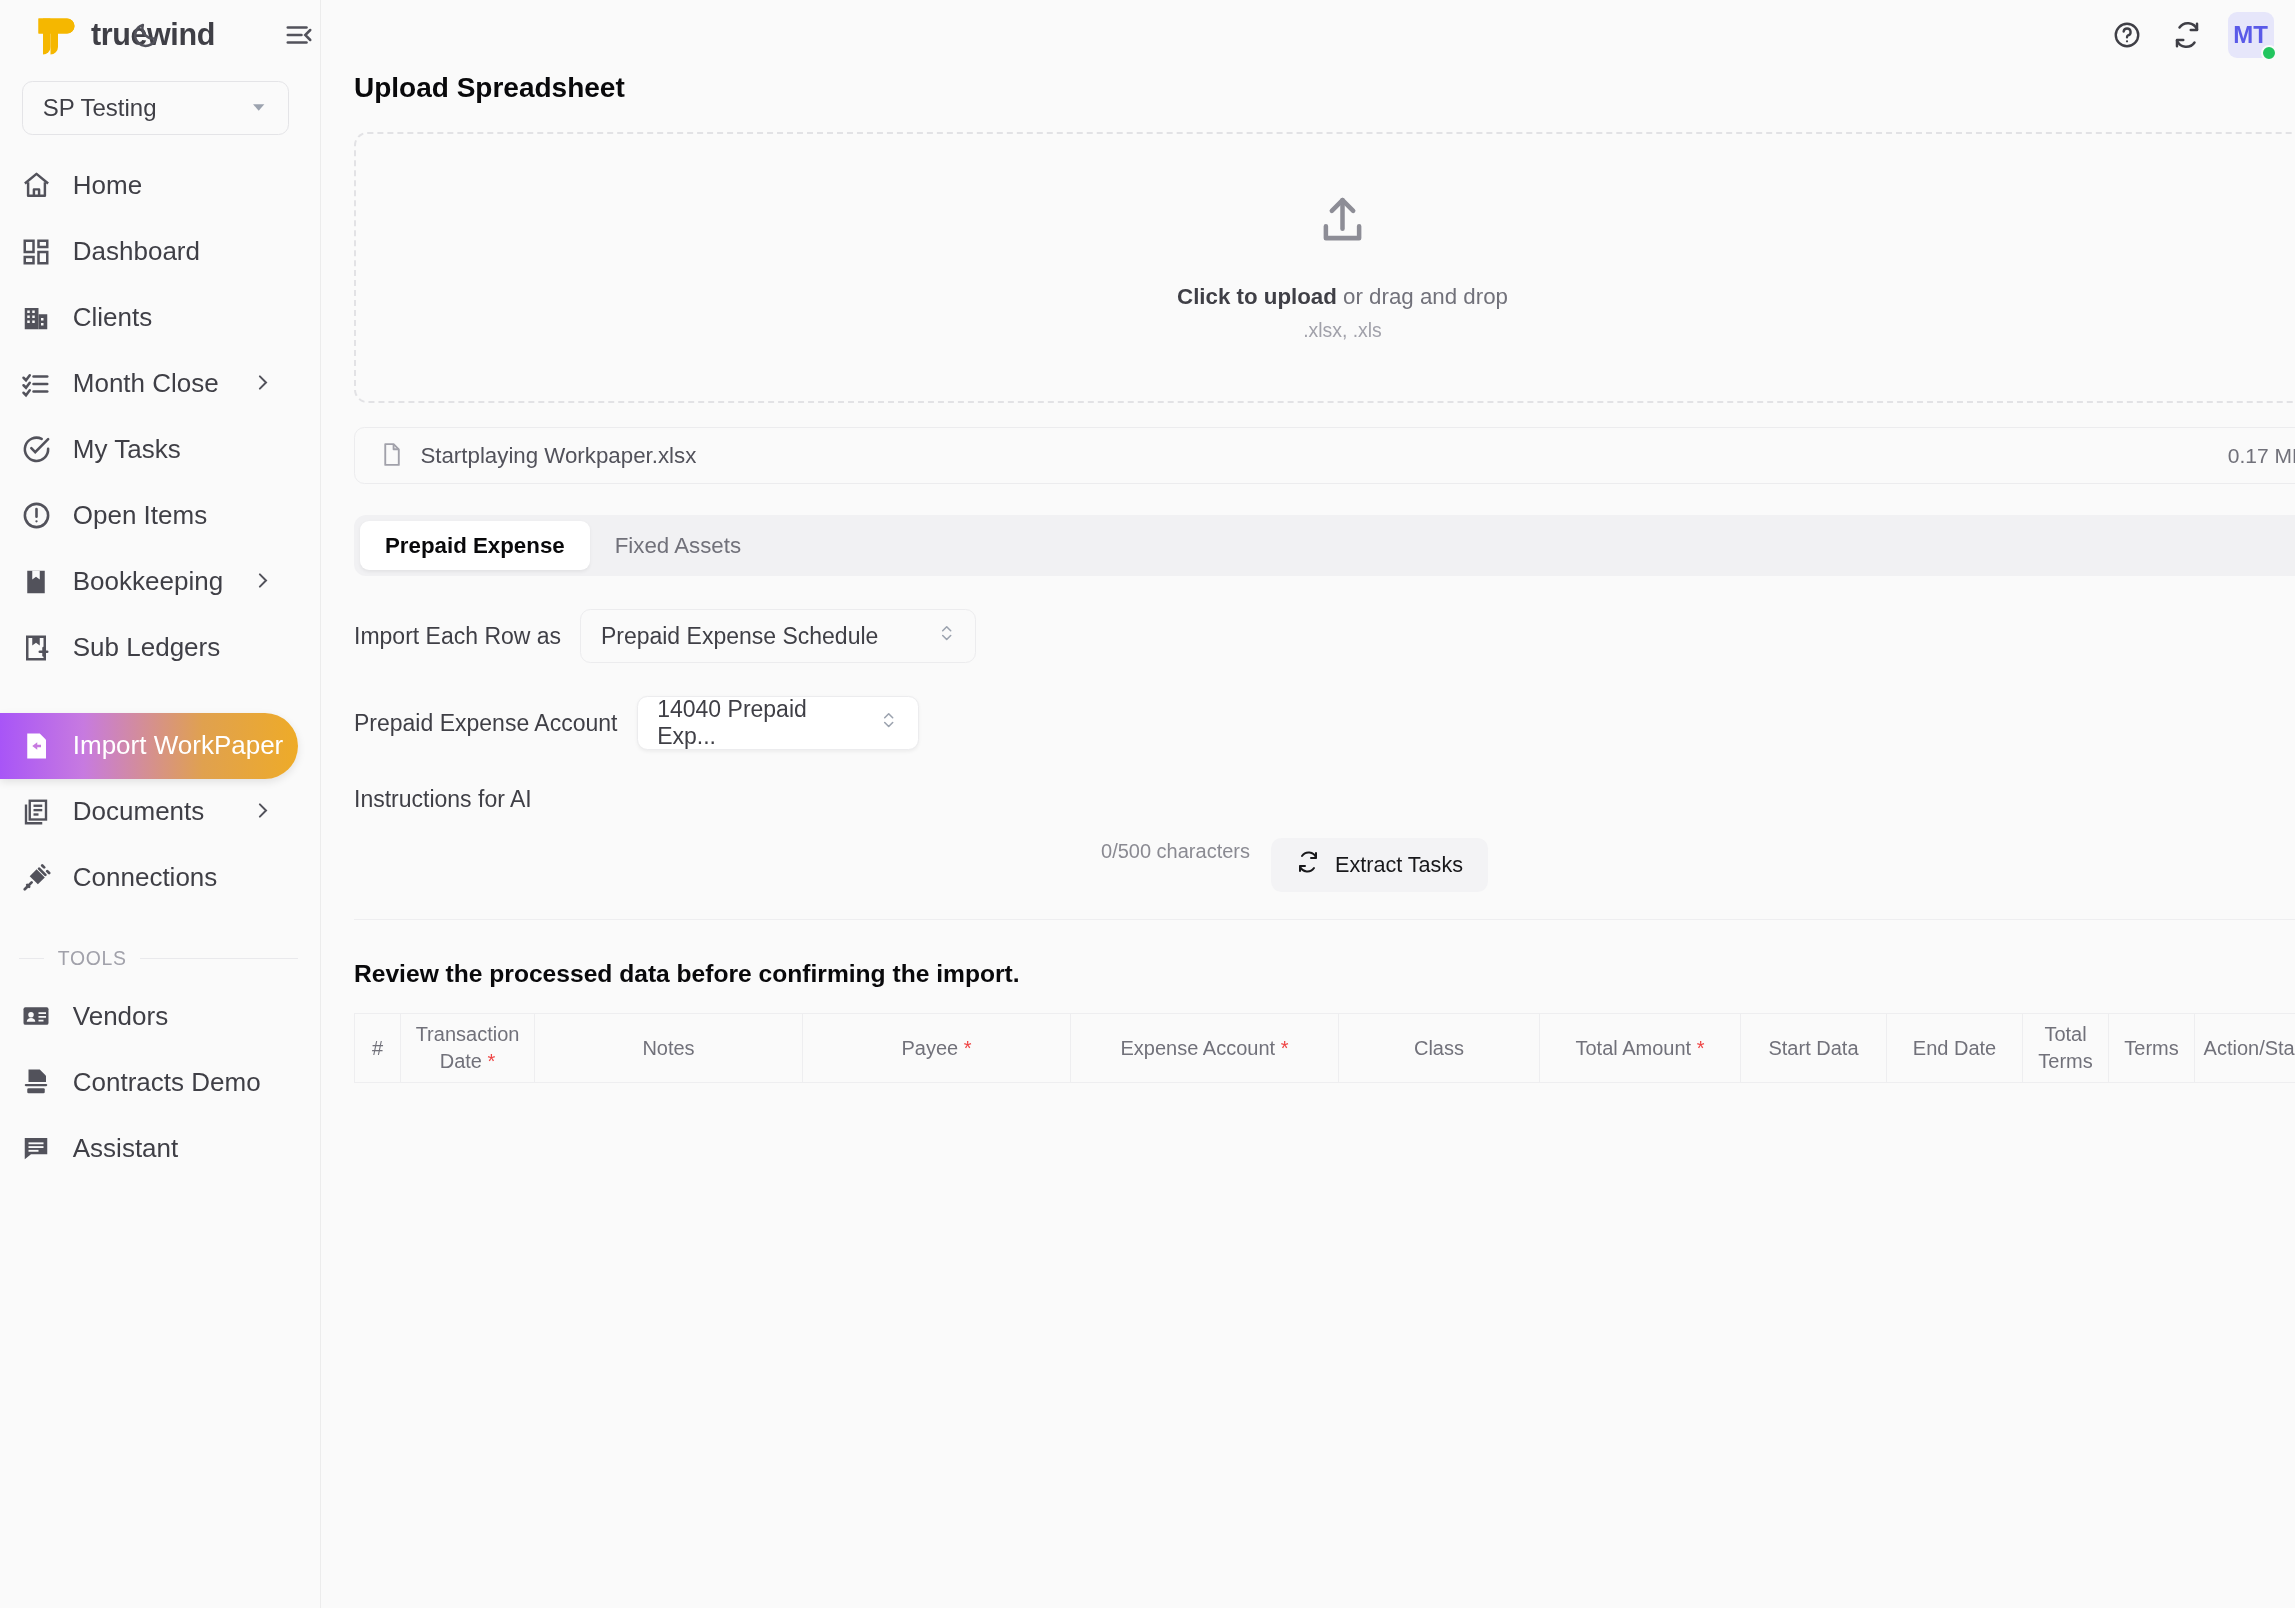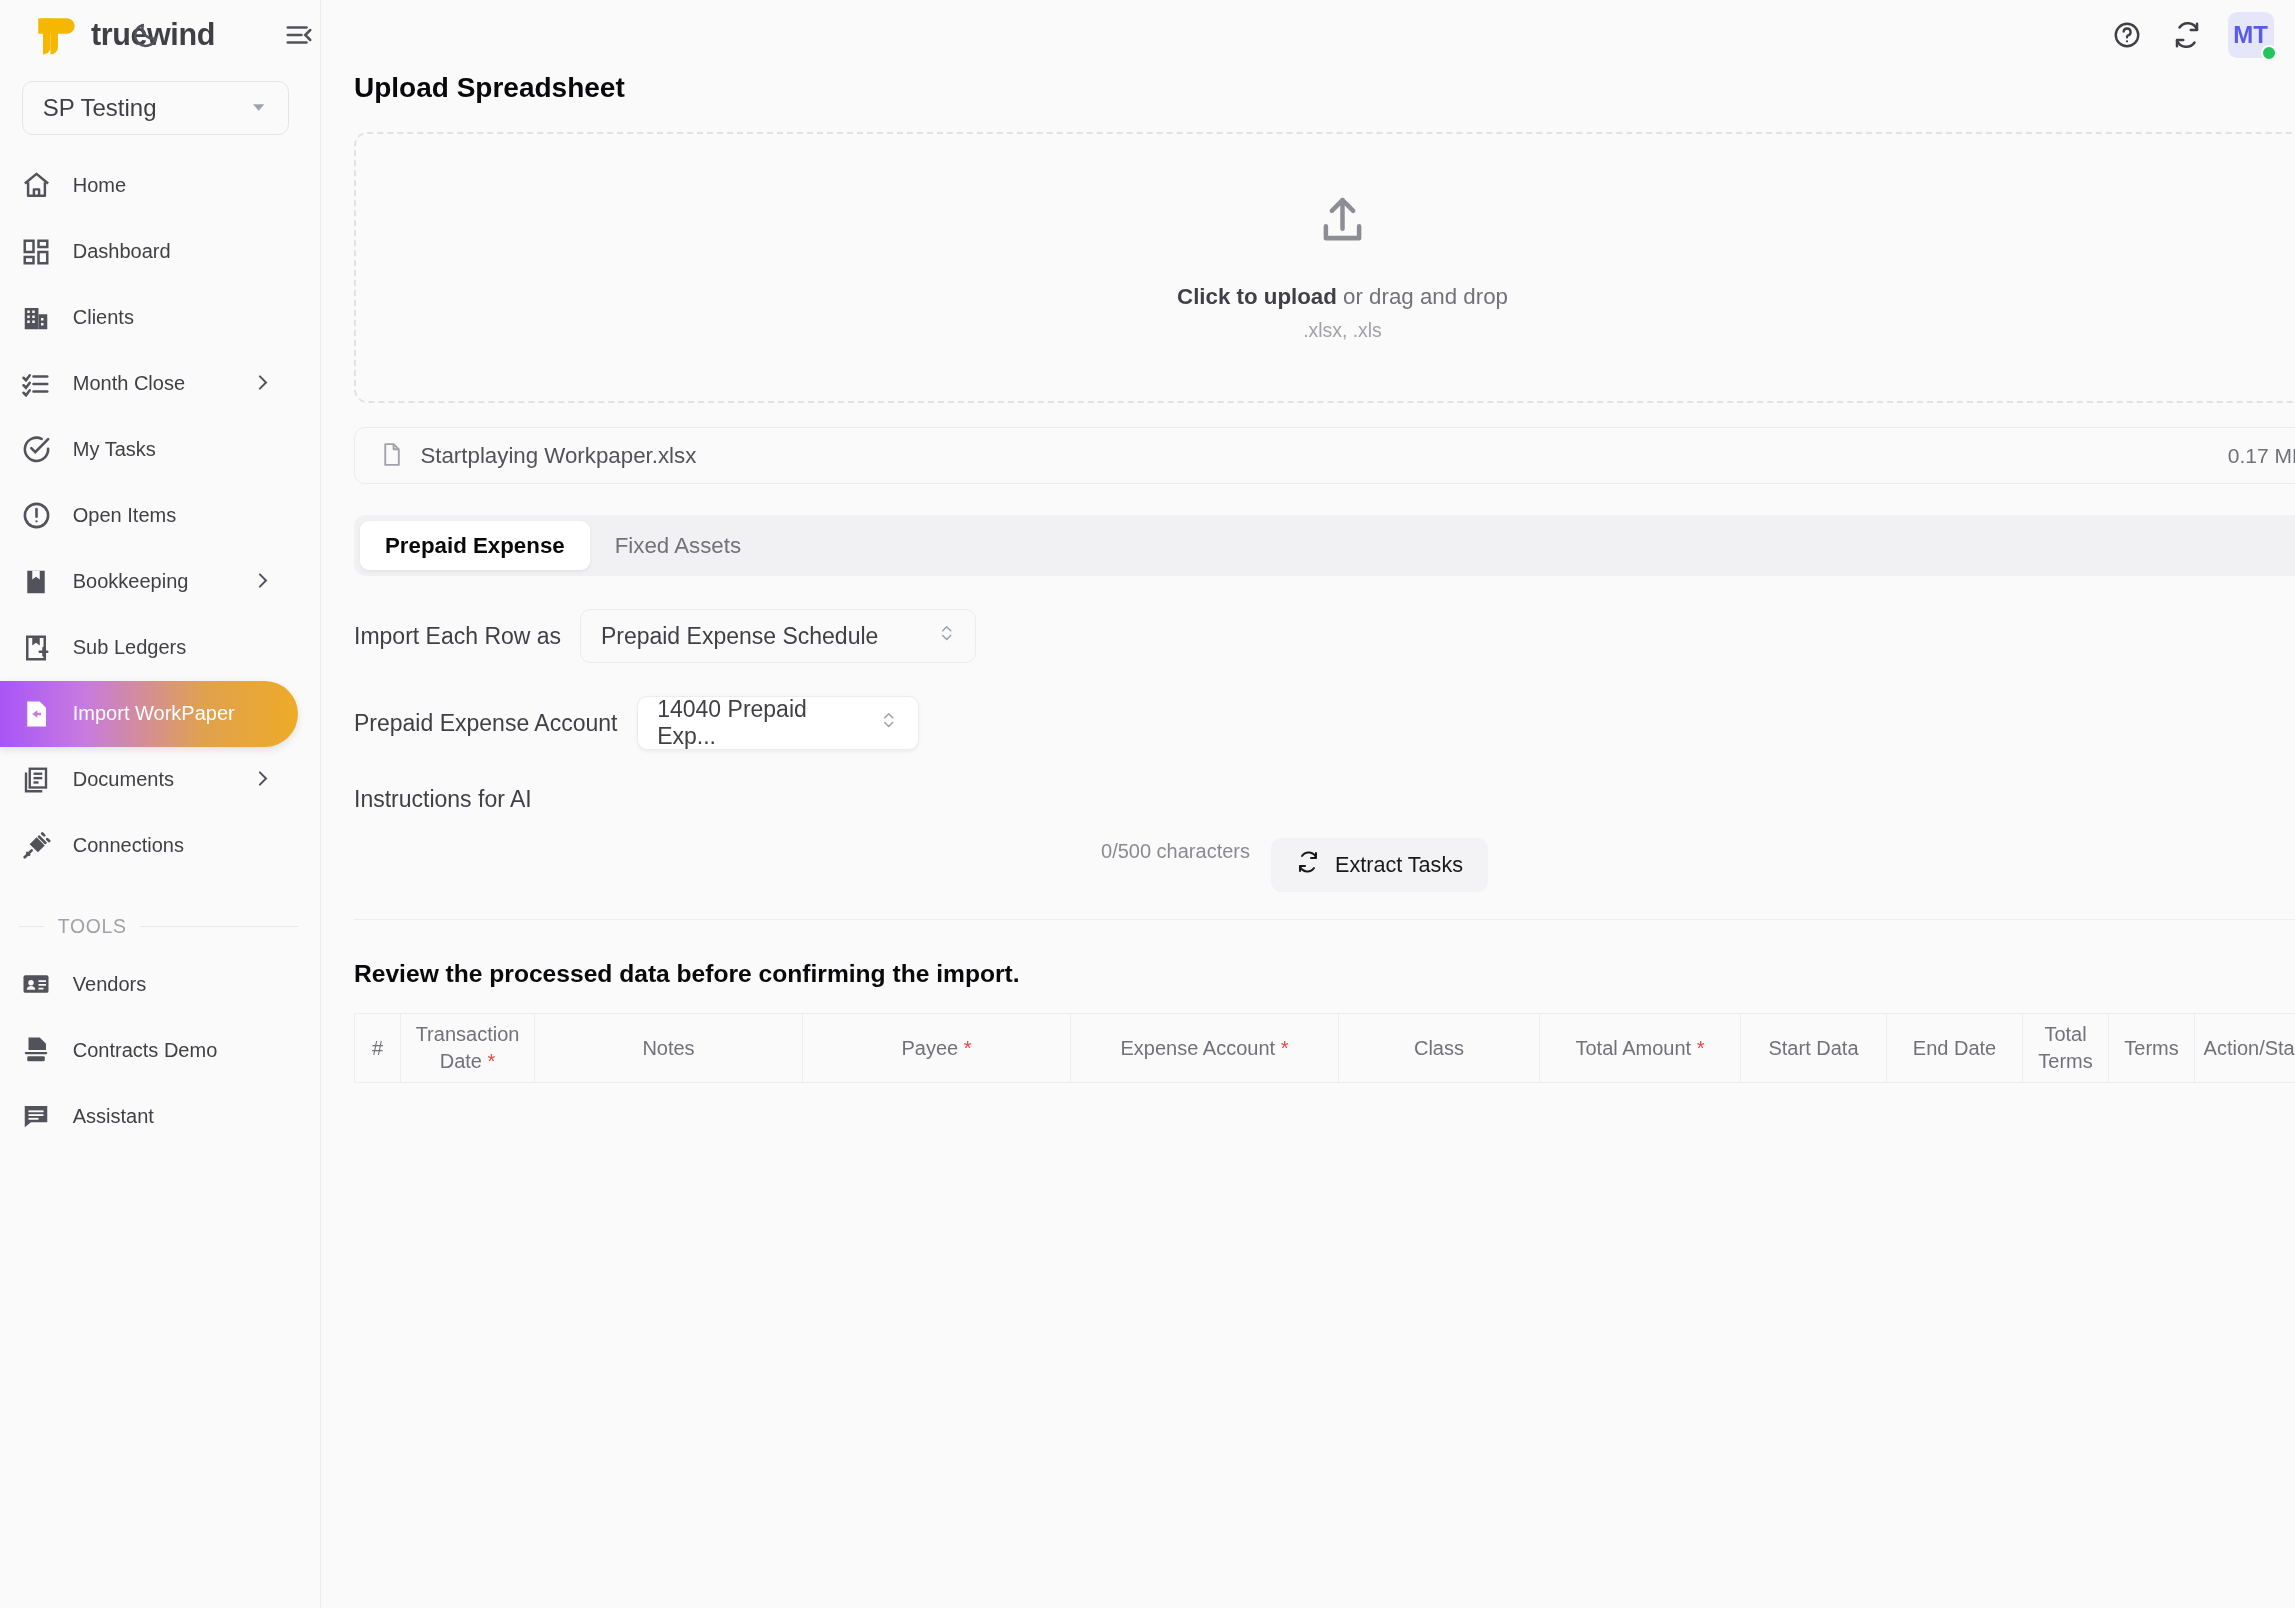--- a/index.html
+++ b/index.html
@@ -50,25 +50,26 @@
   .nav-item {
     display: flex; align-items: center;
     height: 66px;
     padding-left: 19.4px; padding-right: 25px;
     gap: 19.4px;
     cursor: pointer;
     border-radius: 0 33px 33px 0;
     margin-right: 22.3px;
   }
   .nav-item .ico { width: 34px; height: 34px; flex: none; display:flex; align-items:center; justify-content:center; }
-  .nav-item .lbl { font-size: 20px; color: #3f3f46; white-space: nowrap; }
+  .nav-item .lbl { font-size: 26px; color: #3f3f46; white-space: nowrap; }
   .nav-item .chev { margin-left: auto; }
   .nav-item.active {
     background: linear-gradient(90deg, #a855f7 0%, #c77ae0 28%, #e0a14f 68%, #eeab28 100%);
     box-shadow: 0 3px 9px rgba(0,0,0,0.10);
+    margin-top: 32px;
   }
   .nav-item.active .lbl { color: #ffffff; }
 
   .tools-div {
     display: flex; align-items: center; gap: 13.4px;
     margin: 36px 22.3px 13.4px 19.4px;
   }
   .tools-div .line { flex: 1; height: 1.5px; background: #e9e9ec; }
   .tools-div .line.short { flex: none; width: 25px; }
   .tools-div .txt { font-size: 19.4px; color: #a1a1aa; letter-spacing: 0.7px; }

